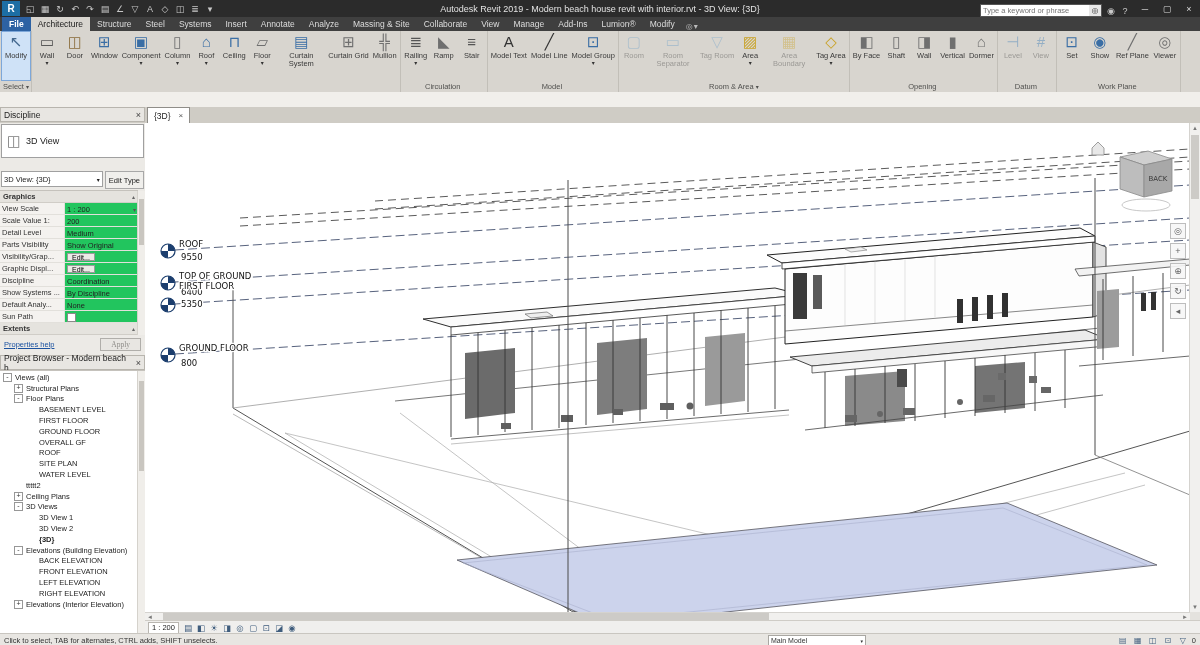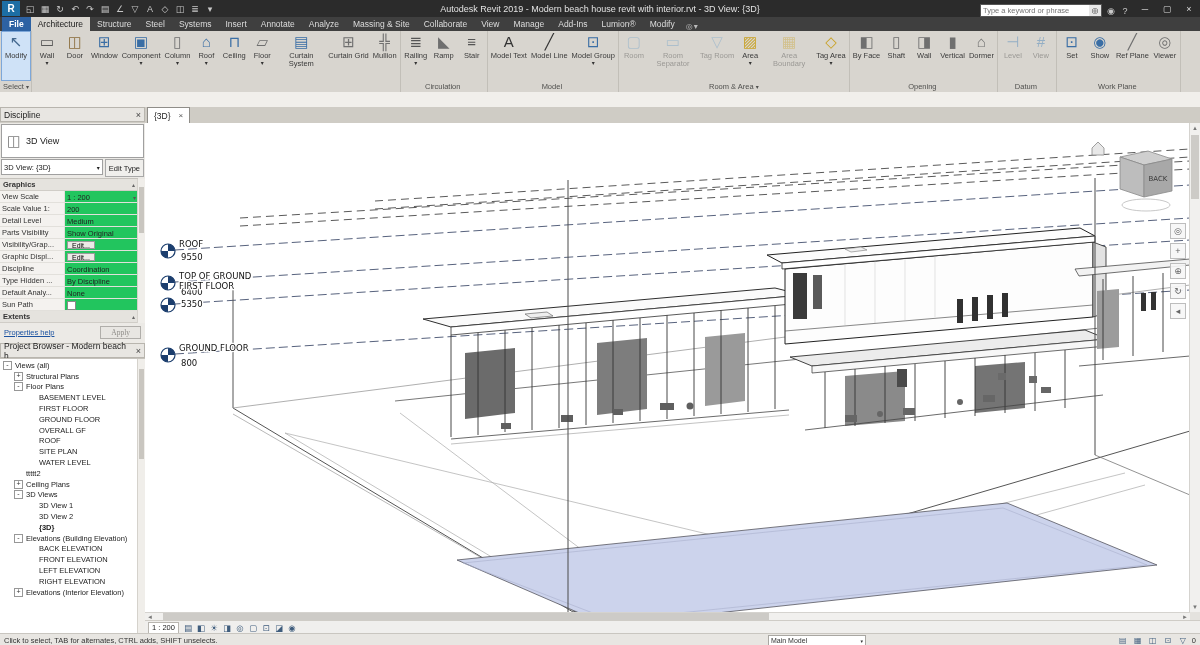--- a/index.html
+++ b/index.html
@@ -43,21 +43,21 @@
   .props-header{position:absolute;left:0;top:0;width:145px;}
   .hdr-close{margin-left:auto;cursor:pointer;color:#444;font-size:9px;}
   .viewtabs{position:absolute;left:145px;top:0;right:0;height:16px;display:flex;align-items:flex-end;padding-left:2px;}
   .viewtab{height:15px;background:#fff;border:1px solid #8f8d88;border-bottom:none;display:flex;align-items:center;gap:8px;padding:0 6px;font-size:8.5px;cursor:pointer;}
   .vt-close{font-size:8px;color:#555;cursor:pointer;}
   
   .leftpanel{position:absolute;left:0;top:123px;width:145px;bottom:12px;background:#eceae6;border-right:1px solid #b0ada6;display:flex;flex-direction:column;overflow:hidden;}
   .type-selector{margin:1px;background:#fff;border:1px solid #a0a0a0;height:32px;display:flex;align-items:center;cursor:pointer;}
   .ts-icon{width:24px;font-size:15px;color:#7d7d7d;text-align:center;}
   .ts-label{font-size:9px;color:#222;}
-  .sel-row{display:flex;gap:2px;margin:0 1px 1px;}
+  .sel-row{display:flex;gap:2px;margin:12px 1px 1px;}
   .sel-combo{flex:1;height:14px;border:1px solid #a0a0a0;background:#fff;display:flex;align-items:center;font-size:7.5px;padding:0 2px;cursor:pointer;}
   .sel-combo .caret{margin-left:auto;font-size:6px;}
   .edit-type{height:16px;border:1px solid #a8a8a8;background:#f0efec;font-size:7.5px;padding:0 3px;display:flex;align-items:center;cursor:pointer;white-space:nowrap;}
   .propgrid{position:relative;border-top:1px solid #c5c2bc;}
   .prop-section{height:11px;background:#e5e3de;border-bottom:1px solid #d0cdc7;display:flex;align-items:center;justify-content:space-between;padding:0 3px;font-size:7.5px;font-weight:bold;color:#333;}
   .sec-caret{font-size:6px;color:#666;}
   .prop-row{display:flex;height:11px;border-bottom:1px solid #e2e0db;background:#22c55e;cursor:default;}
   .prop-label{width:60px;background:#f4f2ef;border-right:1px solid #e2e0db;padding:1px 2px 0;font-size:7.5px;color:#333;white-space:nowrap;overflow:hidden;}
   .prop-value{flex:1;padding:1px 2px 0;font-size:7.5px;color:#222;white-space:nowrap;overflow:hidden;display:flex;align-items:center;gap:2px;}
   .pv-btn{display:none;font-size:7px;border:1px solid #9a9a9a;background:#eceae6;padding:0 4px;height:8px;line-height:7px;cursor:pointer;font-family:inherit;}
@@ -534,21 +534,21 @@
             </span>
           </div>
           <div class="prop-row">
             <span class="prop-label">Discipline</span>
             <span class="prop-value" data-type="text">
               <span class="pv-text">Coordination</span>
 
             </span>
           </div>
           <div class="prop-row">
-            <span class="prop-label">Type Hidden ...</span>
+            <span class="prop-label">Show Systems ...</span>
             <span class="prop-value" data-type="text">
               <span class="pv-text">By Discipline</span>
 
             </span>
           </div>
           <div class="prop-row">
             <span class="prop-label">Default Analy...</span>
             <span class="prop-value" data-type="text">
               <span class="pv-text">None</span>
 

